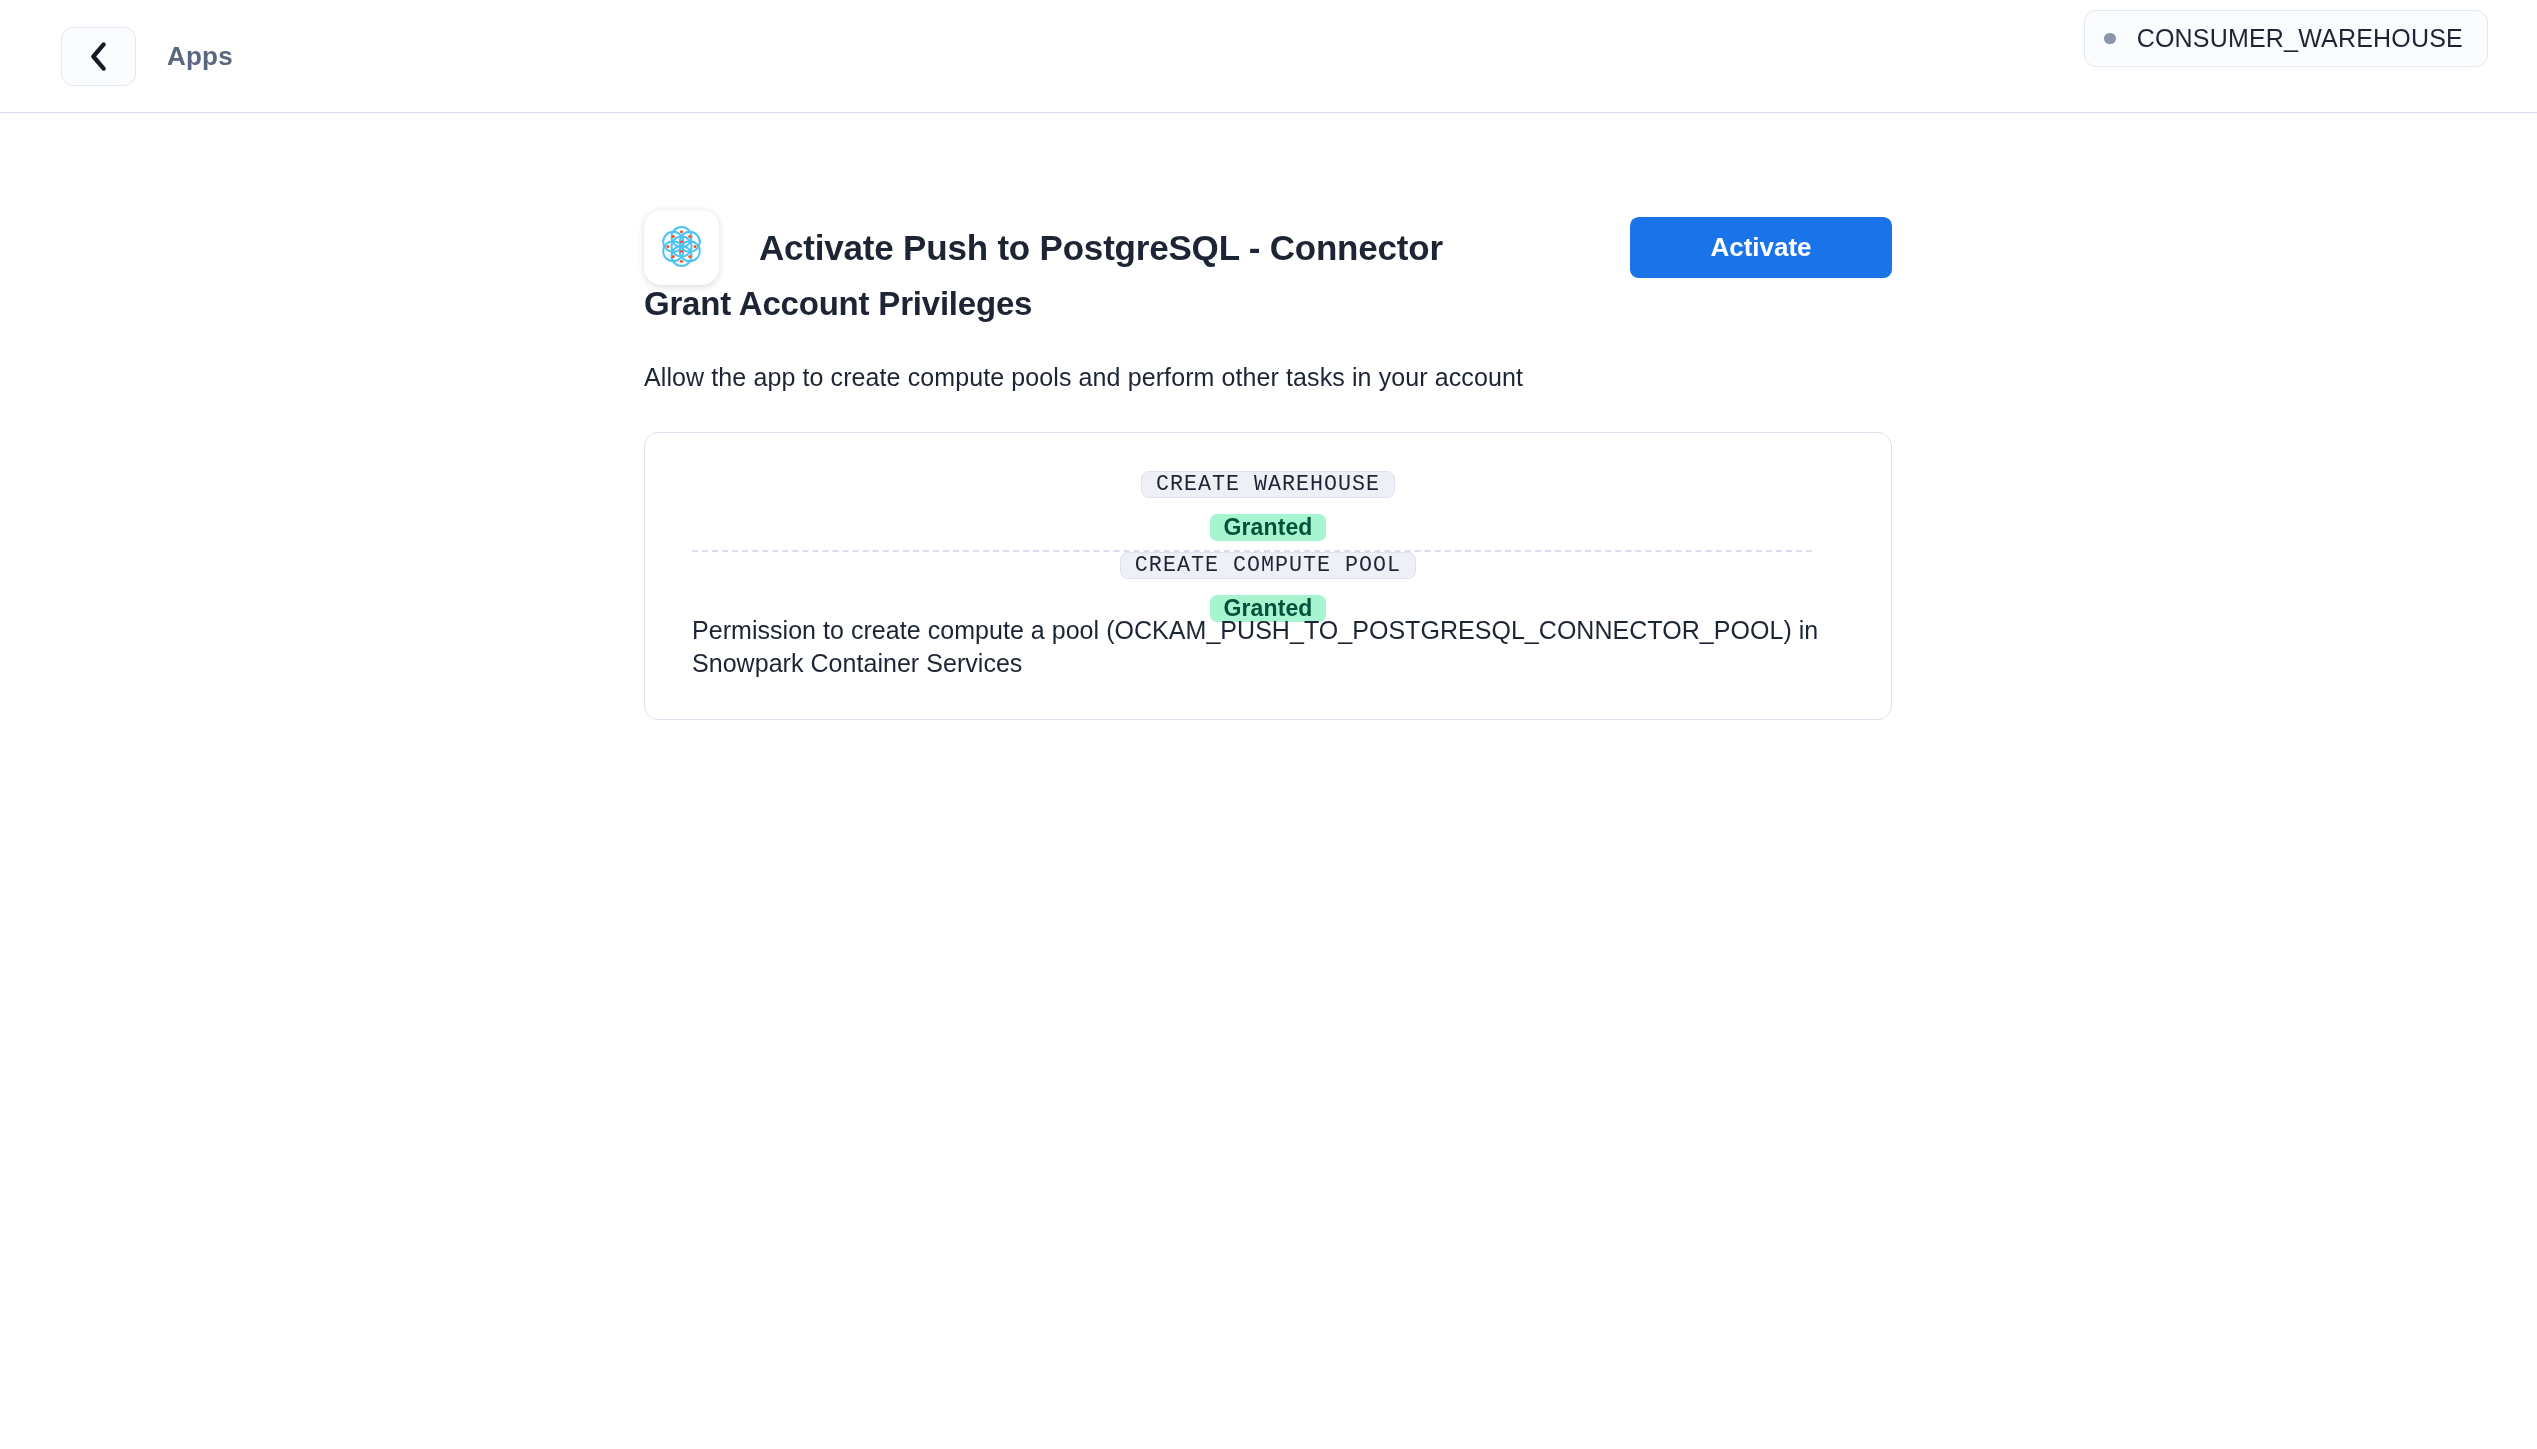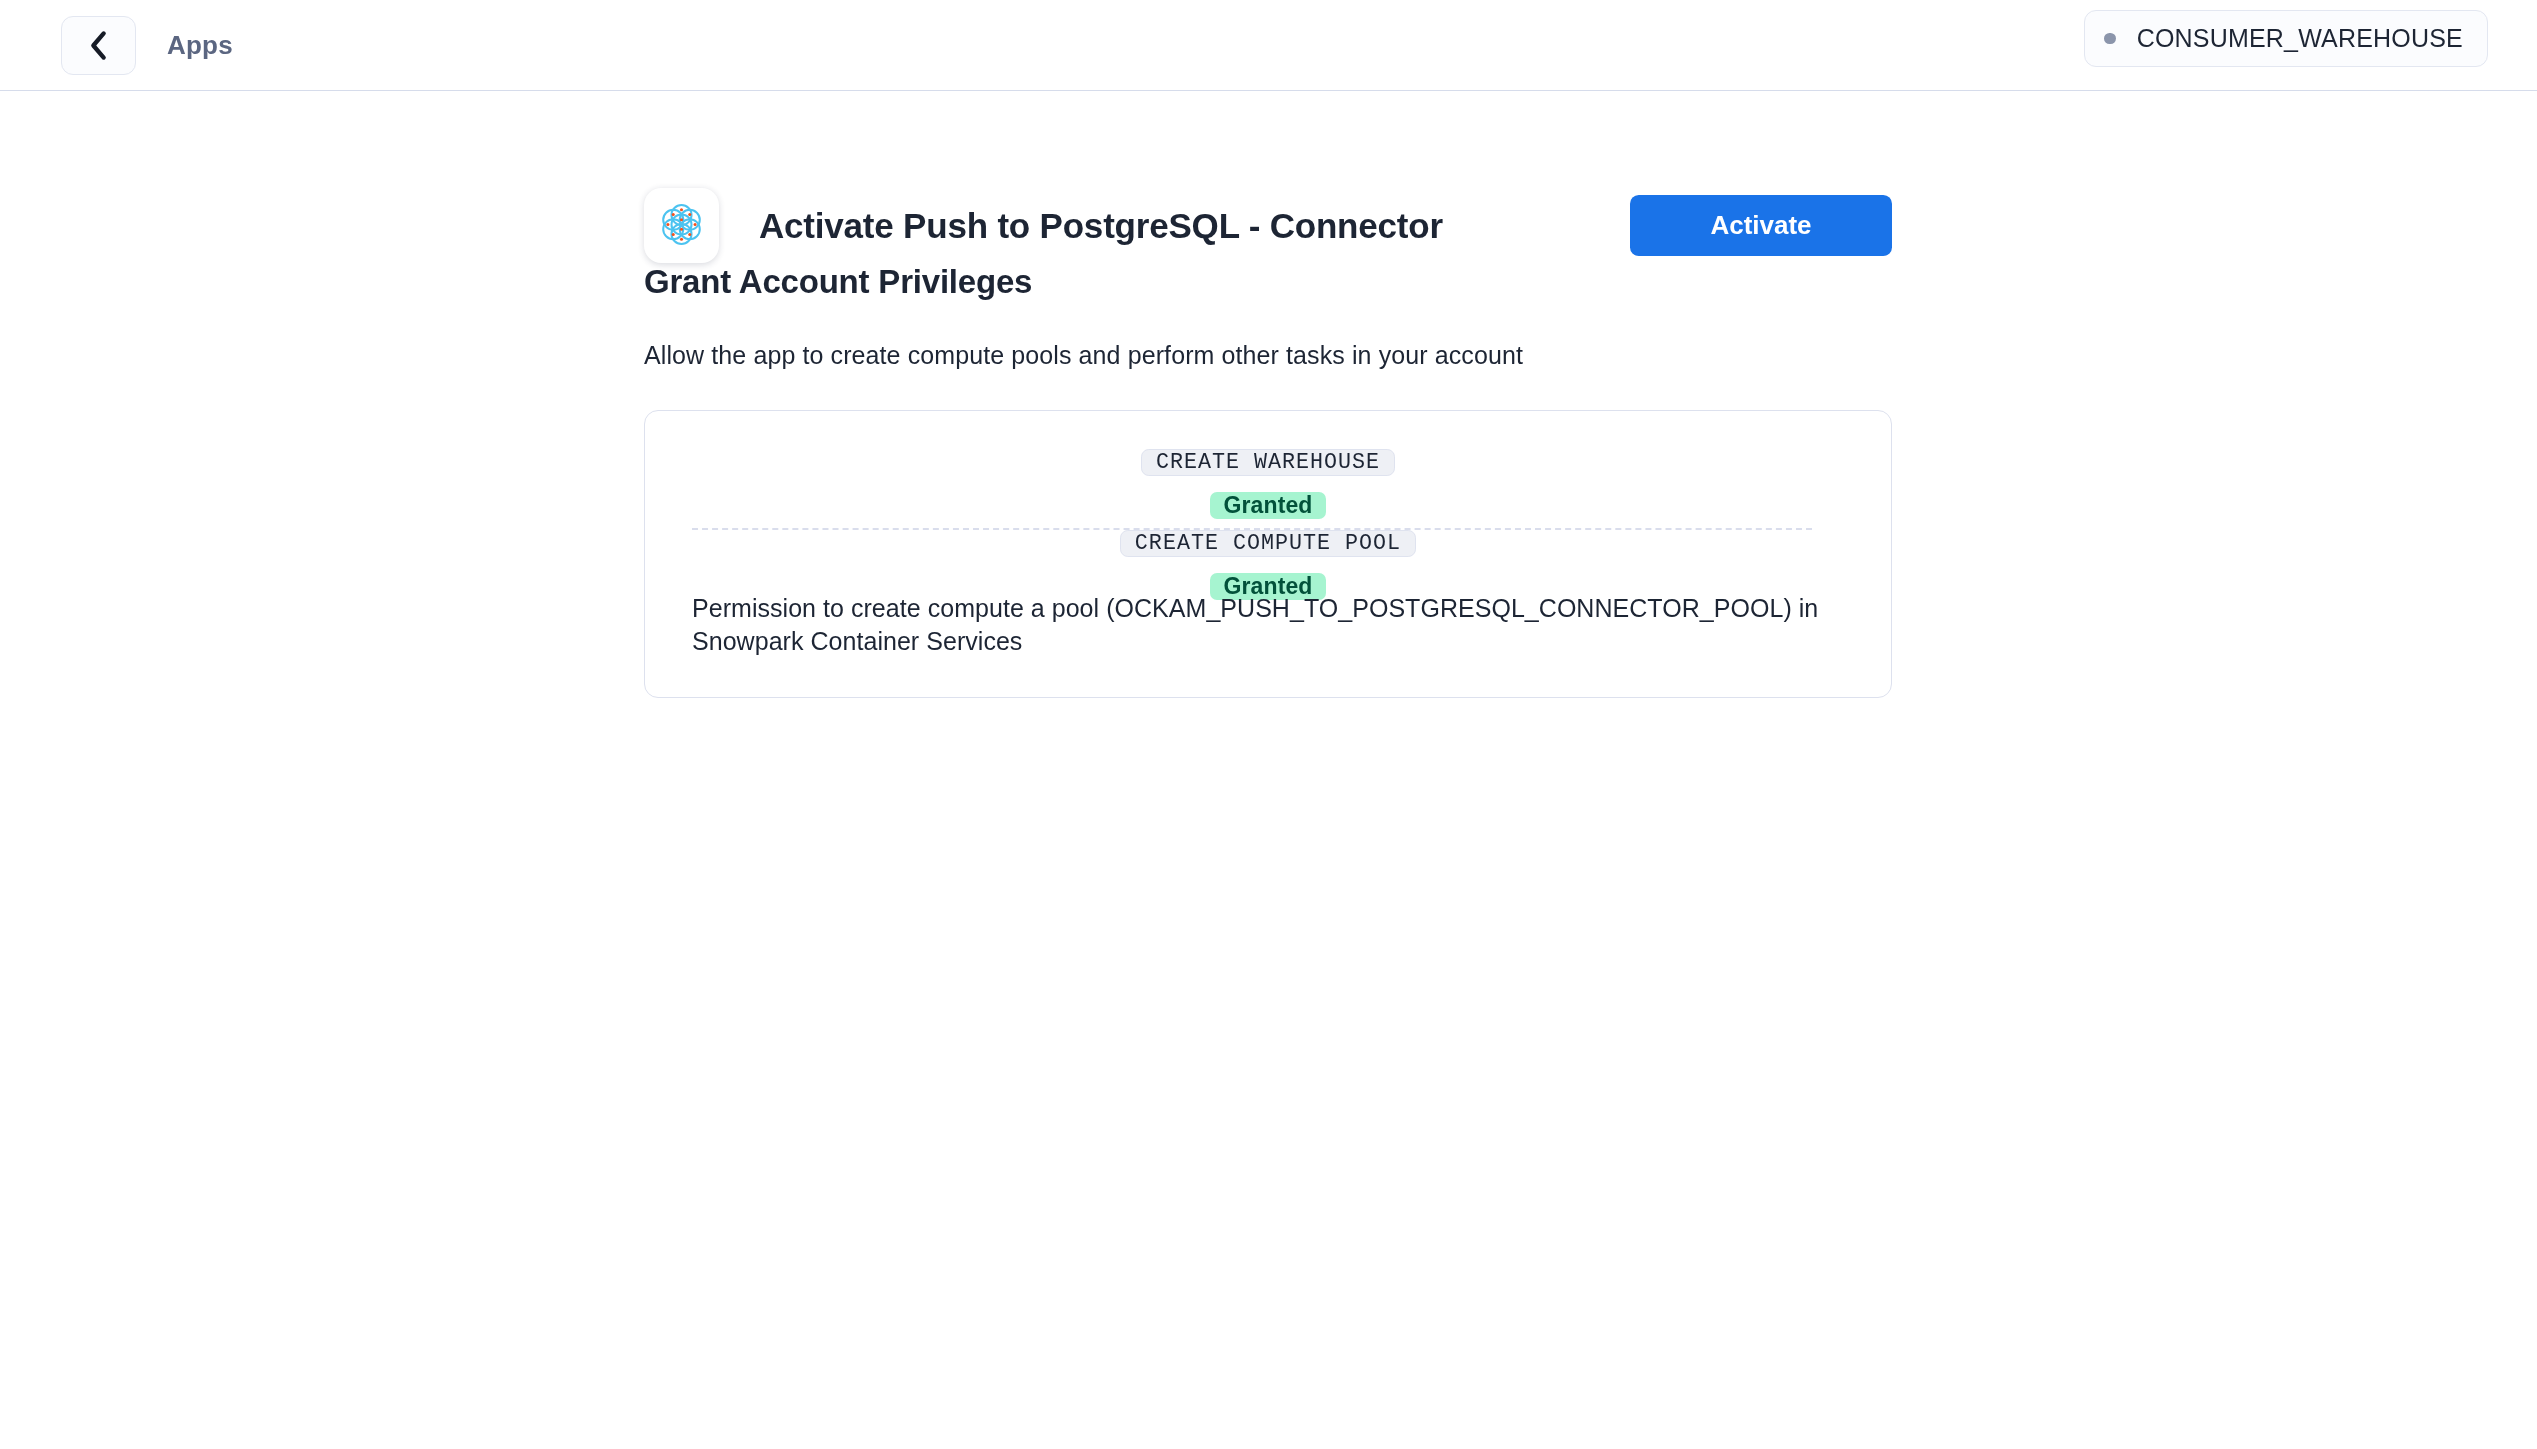--- a/index.html
+++ b/index.html
@@ -8,21 +8,21 @@
     width: 2538px;
     height: 1450px;
     background: #ffffff;
     font-family: "Liberation Sans", sans-serif;
     -webkit-font-smoothing: antialiased;
   }
 
   
   .topbar {
     position: relative;
-    height: 91px;
+    height: 113px;
     width: 100%;
     background: #ffffff;
     border-bottom: 1.7px solid #d6dceb;
     display: flex;
     align-items: center;
   }
 
   .back-button {
     margin-left: 61px;
     width: 75px;

